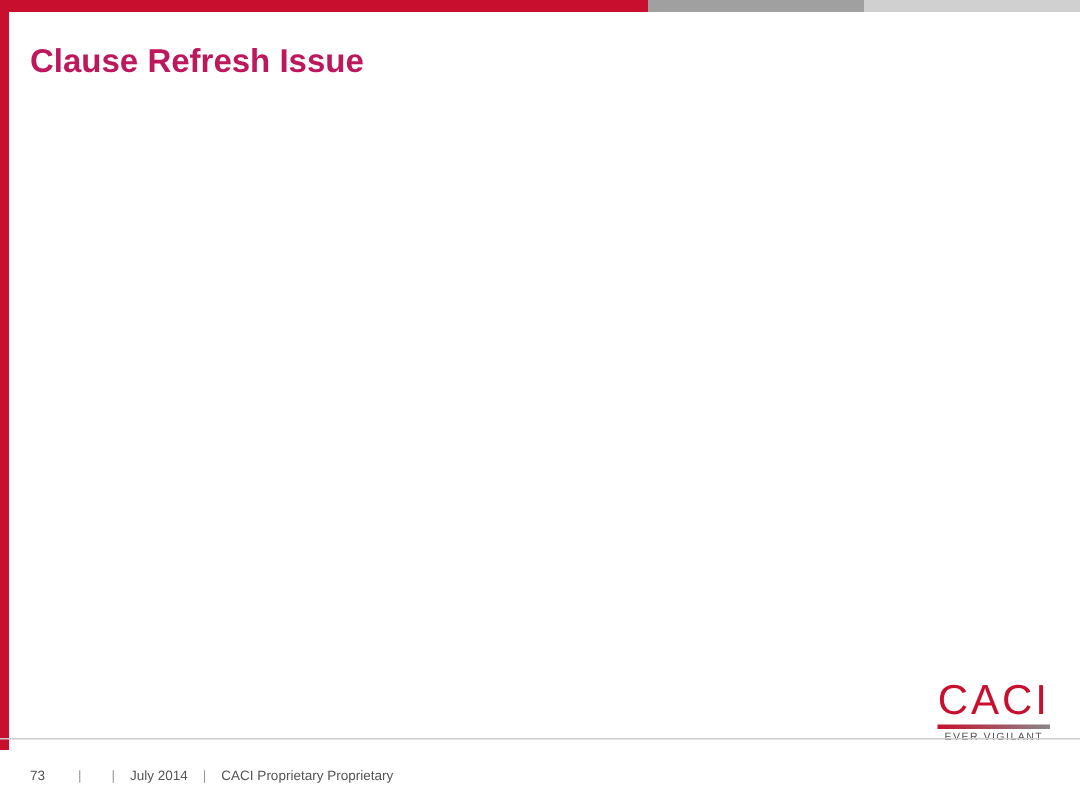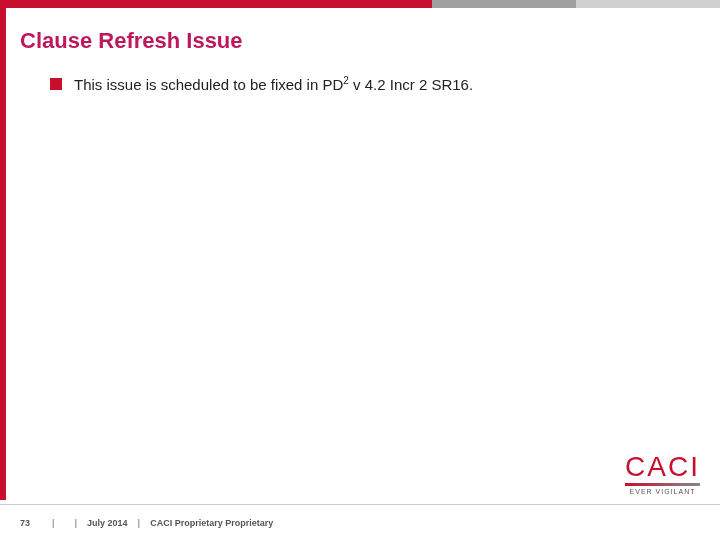--- a/index.html
+++ b/index.html
@@ -87,28 +87,27 @@
       font-size: 10px;
       vertical-align: super;
     }
 
     
     .footer {
       position: absolute;
       bottom: 0;
       left: 0;
       right: 0;
-      height: 36px;
+      height: 48px;
       border-top: 1px solid #ccc;
       display: flex;
       align-items: center;
       padding: 0 20px;
       font-size: 9px;
       color: #555;
-      font-weight: bold;
     }
 
     .footer-page {
       margin-right: 12px;
     }
 
     .footer-sep {
       margin: 0 10px;
       color: #999;
     }
@@ -150,26 +149,20 @@
 <div class="top-bar"></div>
 
 <div class="left-accent"></div>
 
 <div class="content">
 
   <h1 class="slide-title">Clause Refresh Issue</h1>
 
 
   <ul class="bullet-list">
-    <li>
-      <span class="bullet-square"></span>
-      <span>
-        <span>This issue is scheduled to be fixed in PD</span><sup>2</sup><span> v 4.2 Incr 2 SR16.</span>
-      </span>
-    </li>
   </ul>
 
 </div>
 
 <div class="caci-logo">
   <div class="caci-logo-text">CACI</div>
   <div class="caci-logo-bar"></div>
   <div class="caci-tagline">EVER VIGILANT</div>
 </div>
 

